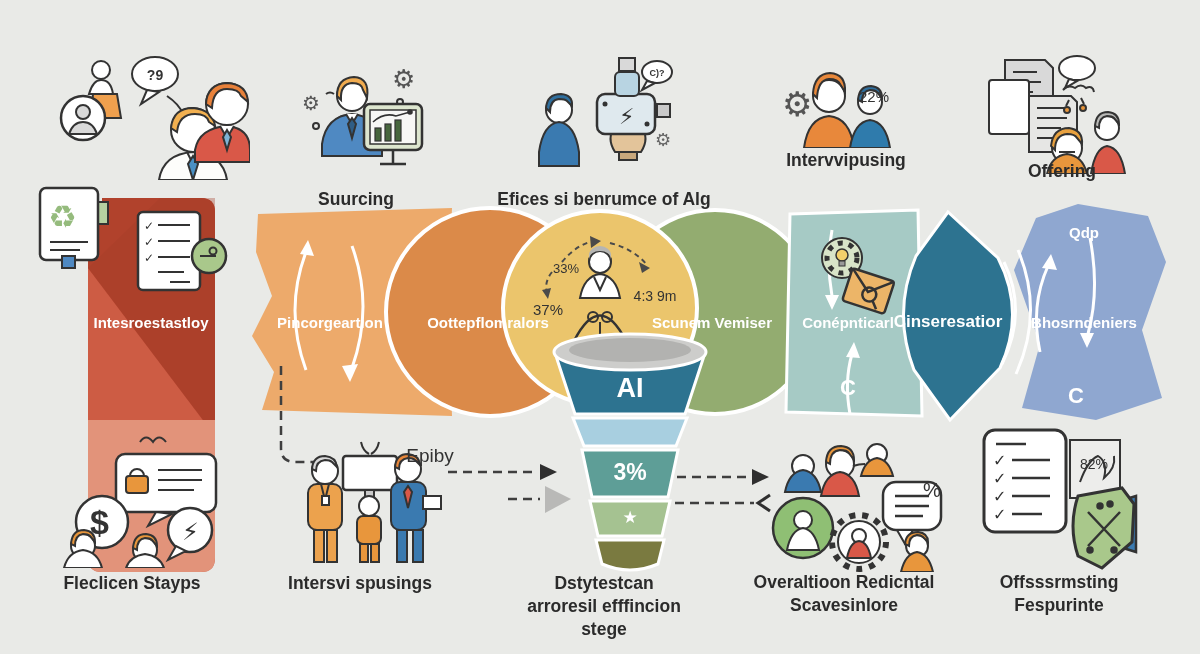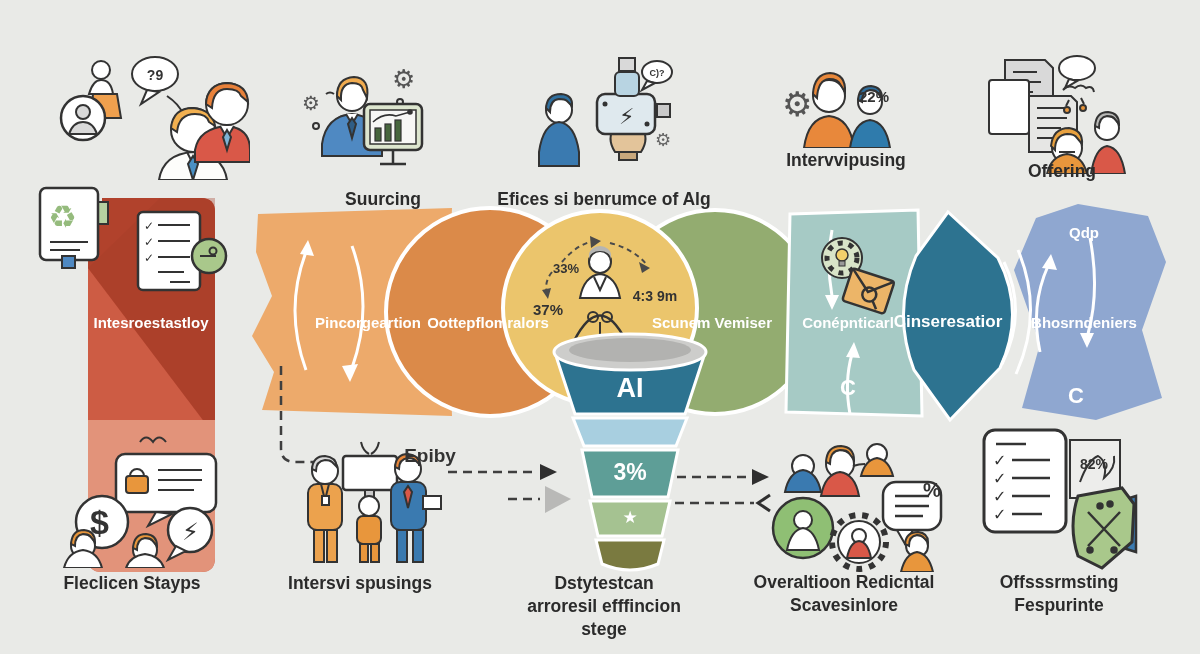--- a/index.html
+++ b/index.html
@@ -6,21 +6,21 @@
   .stage{position:relative;width:1200px;height:654px;background:#e9eae7;overflow:hidden;
          font-family:"Liberation Sans","DejaVu Sans",sans-serif;}
   .abs{position:absolute;}
   .title{position:absolute;left:580px;top:41px;transform:translate(-50%,-50%);
          font-size:31px;font-weight:800;letter-spacing:-0.5px;color:#252525;white-space:nowrap;}
   .lbl{position:absolute;transform:translate(-50%,-50%);font-weight:700;color:#2b2b2b;
        text-align:center;white-space:nowrap;font-size:17.5px;}
   .lbl .ln{display:block;line-height:23px;margin-left:8px;}
   .bandlbl{position:absolute;transform:translate(-50%,-50%);font-weight:700;color:#ffffff;
            font-size:15px;white-space:nowrap;text-align:right;}
-  .stat{position:absolute;transform:translate(-50%,-50%);font-weight:700;color:#333;white-space:nowrap;}
+  .stat{position:absolute;transform:translate(-50%,-50%);font-weight:400;color:#333;white-space:nowrap;}
   .funlbl{position:absolute;transform:translate(-50%,-50%);font-weight:700;color:#fff;white-space:nowrap;text-align:center;}
 </style>
 </head>
 <body>
 
 <div class="stage">
 
   <svg class="abs" style="left:0;top:0" width="1200" height="654" viewBox="0 0 1200 654">
 
     <g>
@@ -356,28 +356,28 @@
         <path d="M108,88 L140,122 M140,88 L108,122" fill="none"></path>
         <circle cx="120" cy="82" r="2.5" fill="#333"></circle>
         <circle cx="130" cy="80" r="2.5" fill="#333"></circle>
         <circle cx="110" cy="126" r="2.5" fill="#333"></circle>
         <circle cx="134" cy="126" r="2.5" fill="#333"></circle>
       </g>
     </g>
   </svg>
 
 
-  <div class="lbl" style="left:383px;top:199px">Suurcing</div>
+  <div class="lbl" style="left:356px;top:199px">Suurcing</div>
   <div class="lbl" style="left:604px;top:199px">Efices si benrumce of Alg</div>
   <div class="lbl" style="left:846px;top:160px">Intervvipusing</div>
   <div class="lbl" style="left:1062px;top:171px">Offering</div>
   <div class="stat" style="left:874px;top:96px;font-size:15px">22%</div>
 
   <div class="bandlbl" style="left:151px;top:322px">Intesroestastloy</div>
-  <div class="bandlbl" style="left:368px;top:322px">Pincorgeartion</div>
+  <div class="bandlbl" style="left:330px;top:322px">Pincorgeartion</div>
   <div class="bandlbl" style="left:488px;top:322px">Oottepflomralors</div>
   <div class="bandlbl" style="left:712px;top:322px">Scunem Vemiser</div>
   <div class="bandlbl" style="left:848px;top:322px">Conépnticarl</div>
   <div class="bandlbl" style="left:948px;top:322px;font-size:17px">Cinseresatior</div>
   <div class="bandlbl" style="left:1084px;top:322px">Bhosrndeniers</div>
 
   <div class="bandlbl" style="left:1084px;top:232px">Qdp</div>
   <div class="bandlbl" style="left:848px;top:388px;font-size:22px">C</div>
   <div class="bandlbl" style="left:1076px;top:396px;font-size:22px">C</div>
 

